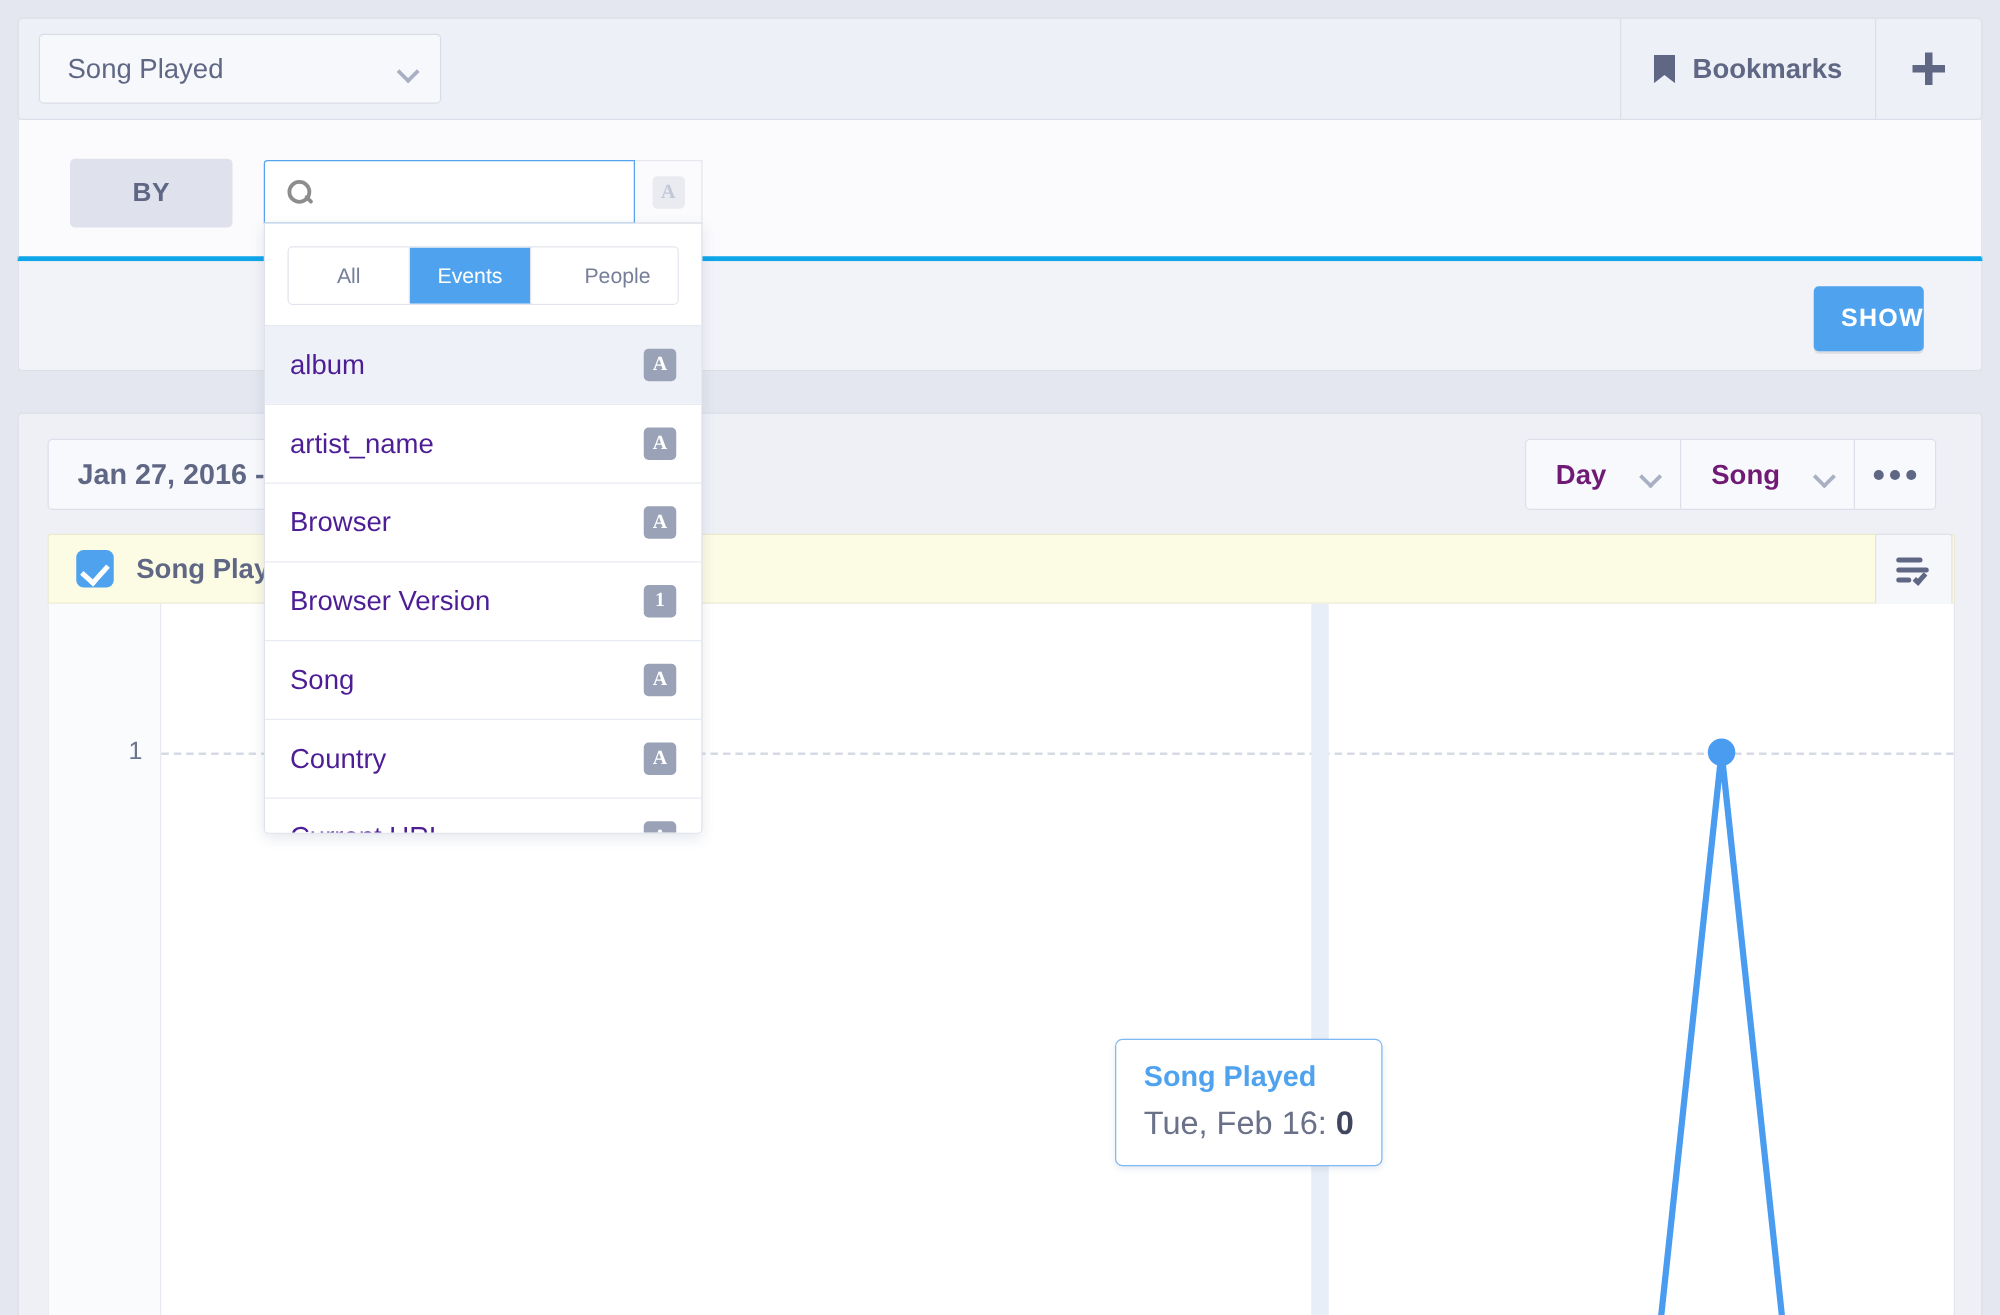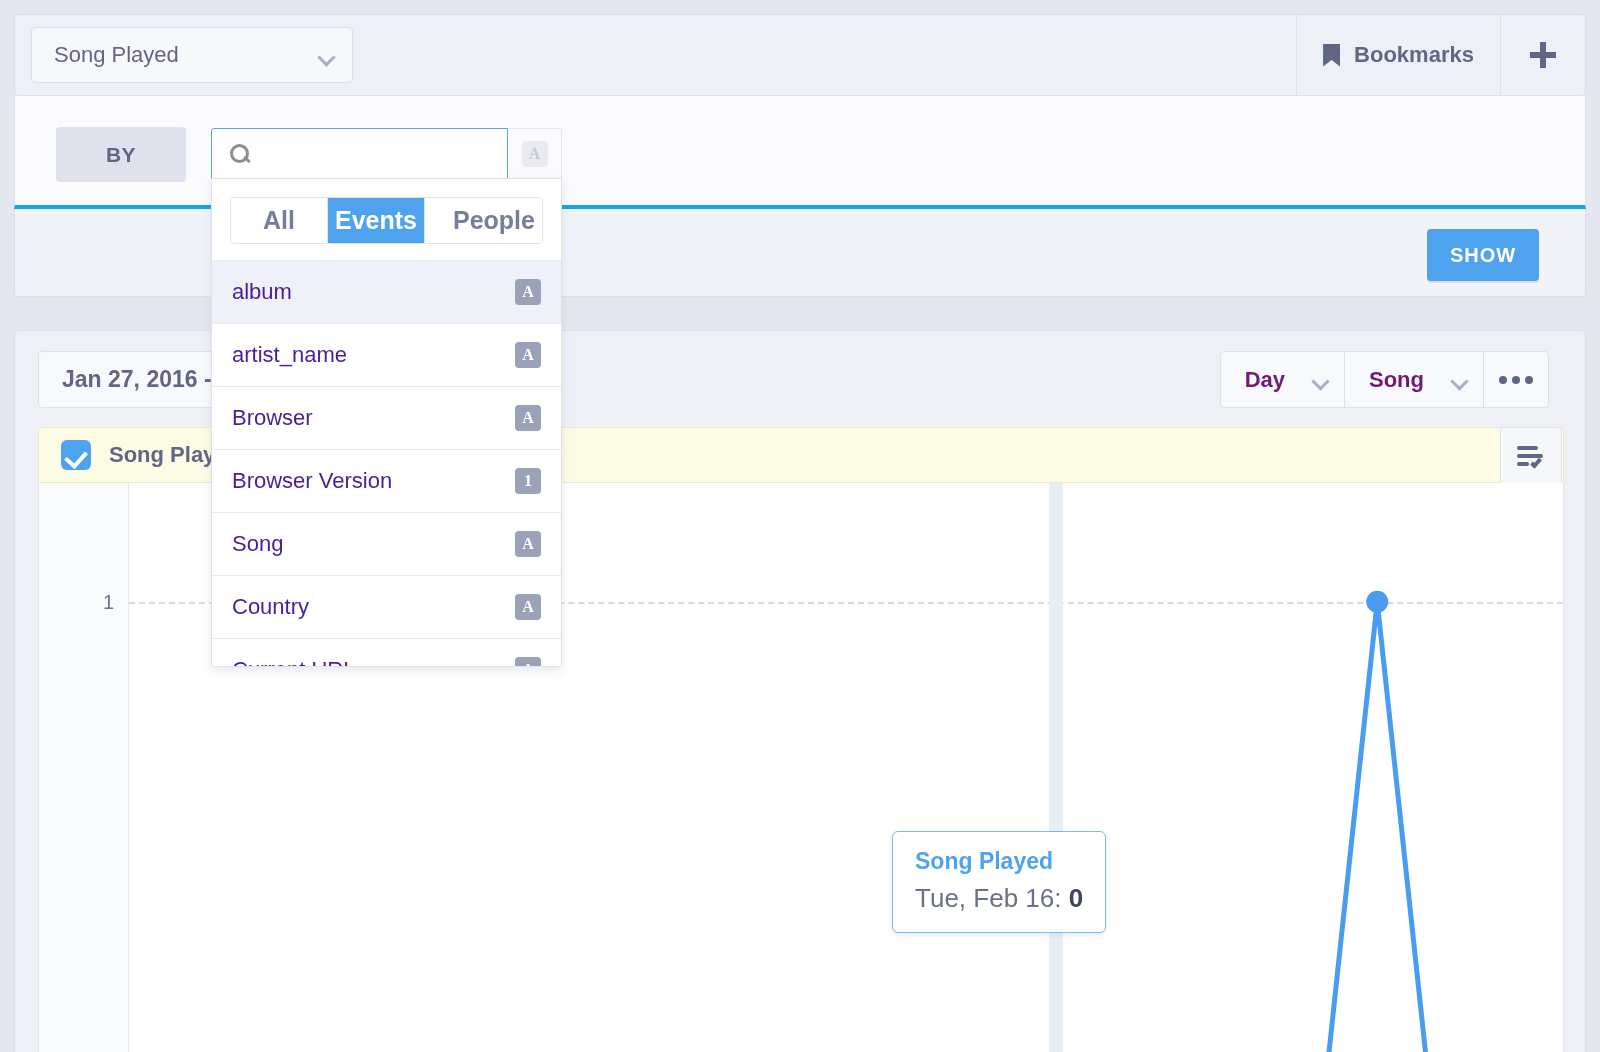--- a/index.html
+++ b/index.html
@@ -244,32 +244,33 @@
     height: 88px;
     background: #f2f3f8;
     border: 1px solid #dcdfe9;
     border-top: none;
     border-radius: 0 0 4px 4px;
   }
   .show-btn {
     position: absolute;
     right: 46px;
     top: 20px;
-    width: 112px;
+    width: 88px;
     height: 52px;
     background: #4fa3ee;
     border-radius: 4px;
     border: none;
     color: #fff;
     font-size: 20px;
     font-weight: bold;
     letter-spacing: 1px;
     cursor: pointer;
     box-shadow: 0 2px 0 rgba(0,0,0,0.09);
     font-family: "Liberation Sans", sans-serif;
+    text-align: right;
   }
 
   
   .report-card {
     position: absolute;
     left: 14px;
     top: 330px;
     width: 1572px;
     height: 740px;
     background: #eef0f6;
@@ -504,26 +505,25 @@
     border: 1px solid #e1e4ec;
     border-radius: 4px;
     overflow: hidden;
     height: 47px;
   }
   .tab {
     flex: 1;
     display: flex;
     align-items: center;
     justify-content: center;
-    font-size: 25px;
+    font-size: 17px;
     color: #767e99;
     background: #ffffff;
     cursor: pointer;
     border-right: 1px solid #e1e4ec;
-    font-weight: bold;
   }
   .tab:last-child { border-right: none; padding-left: 21px; }
   .tab.active {
     background: #4fa3ee;
     color: #ffffff;
   }
   .opt {
     height: 63px;
     display: flex;
     align-items: center;

